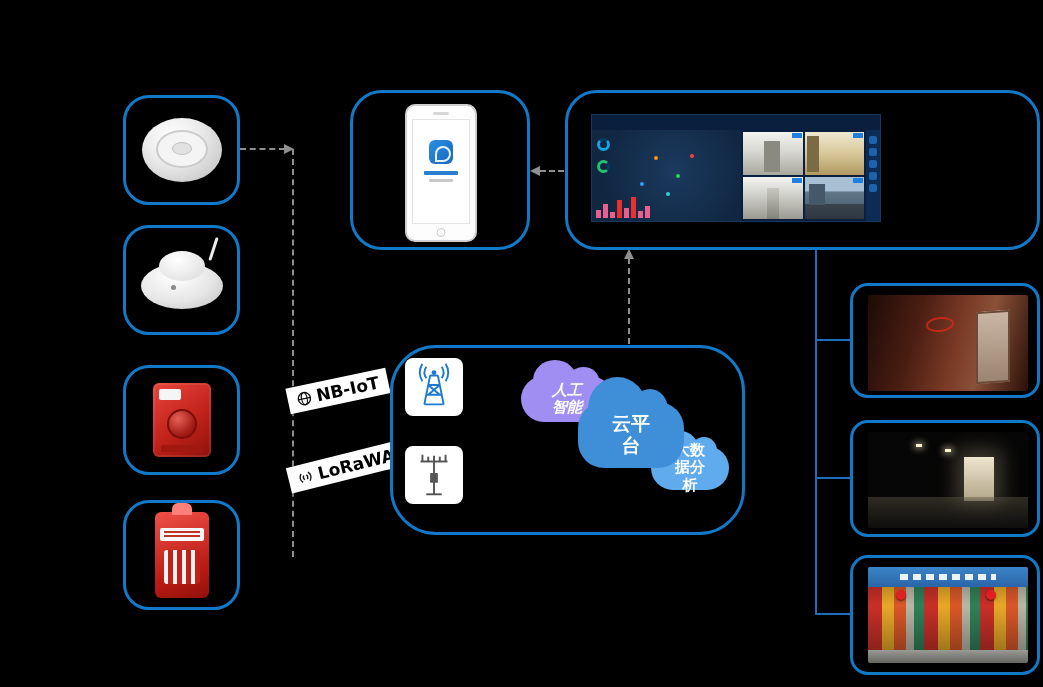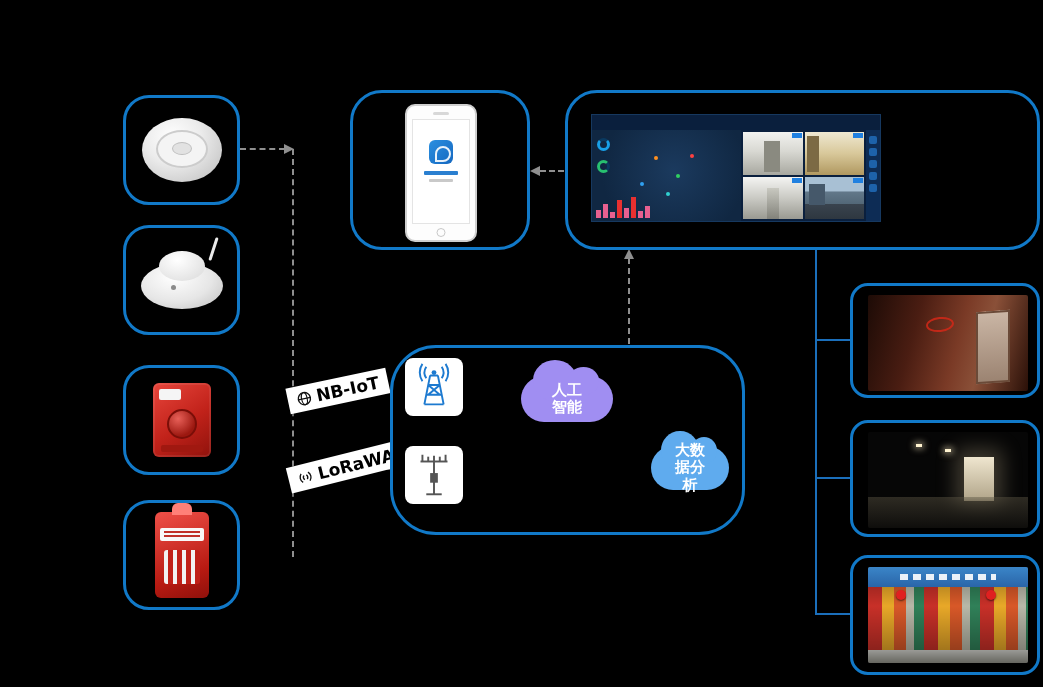--- a/index.html
+++ b/index.html
@@ -63,21 +63,21 @@
     justify-content:center; color:#fff; font-weight:600; text-align:center;
     line-height:1.15; z-index:2;
   }
   .cloud::before, .cloud::after { content:""; position:absolute; background:inherit; border-radius:50%; }
   .cloud::before { width:48%; height:88%; left:13%; top:-34%; }
   .cloud::after  { width:34%; height:62%; right:15%; top:-20%; }
   .cloud span { position:relative; z-index:2; display:block; }
   .cl-purple { background:#a08ef2; }
   .cl-blue   { background:#5fabee; }
   .cl-ai      { left:128px; top:28px;  width:92px;  height:46px; font-size:15px; }
-  .cl-ai span      { width:36px; }
+  .cl-ai span      { width:36px;font-style:italic; }
   .cl-fire    { left:262px; top:20px;  width:78px;  height:44px; font-size:15px; }
   .cl-fire span    { width:36px; }
   .cl-bigdata { left:126px; top:112px; width:110px; height:46px; font-size:15px; }
   .cl-bigdata span { width:52px; }
   .cl-fault   { left:258px; top:98px;  width:78px;  height:44px; font-size:15px; }
   .cl-fault span   { width:36px; }
   .cl-center  { left:185px; top:54px;  width:106px; height:66px; font-size:19px; background:#3e8ed8; z-index:3; }
   .cl-center::before { width:56%; height:96%; top:-38%; left:9%; }
   .cl-center span  { width:42px; }
 
@@ -316,20 +316,23 @@
         </g>
         <rect x="24" y="26" width="8" height="10" fill="#555"></rect>
       </svg>
     </div>
     <div class="cloud cl-purple cl-ai">
         <span>人工智能</span>
       </div>
     <div class="cloud cl-blue cl-fault">
         <span>大数据分析</span>
       </div>
+    <div class="cloud cl-center">
+        <span>云平台</span>
+      </div>
   </div>
 
   <div class="frame f-site1">
     <div class="photo p-burnt">
       <div class="door"></div>
       <div class="scribble"></div>
     </div>
   </div>
   <div class="frame f-site2">
     <div class="photo p-dark">

